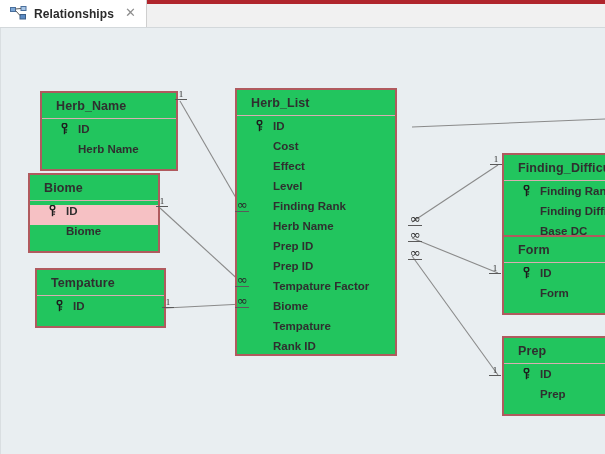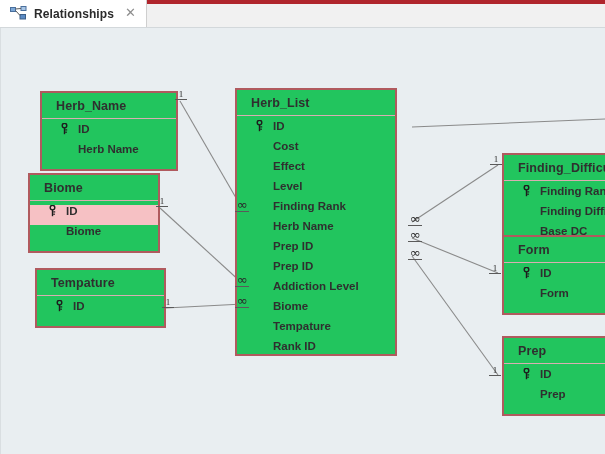--- a/index.html
+++ b/index.html
@@ -317,21 +317,21 @@
         <div class="fld">
             <span class="key-slot"></span>
             <span class="fld-name">Prep ID</span>
           </div>
         <div class="fld">
             <span class="key-slot"></span>
             <span class="fld-name">Prep ID</span>
           </div>
         <div class="fld">
             <span class="key-slot"></span>
-            <span class="fld-name">Addiction Level</span>
+            <span class="fld-name">Tempature Factor</span>
           </div>
         <div class="fld">
             <span class="key-slot"></span>
             <span class="fld-name">Biome</span>
           </div>
         <div class="fld">
             <span class="key-slot"></span>
             <span class="fld-name">Tempature</span>
           </div>
         <div class="fld">

